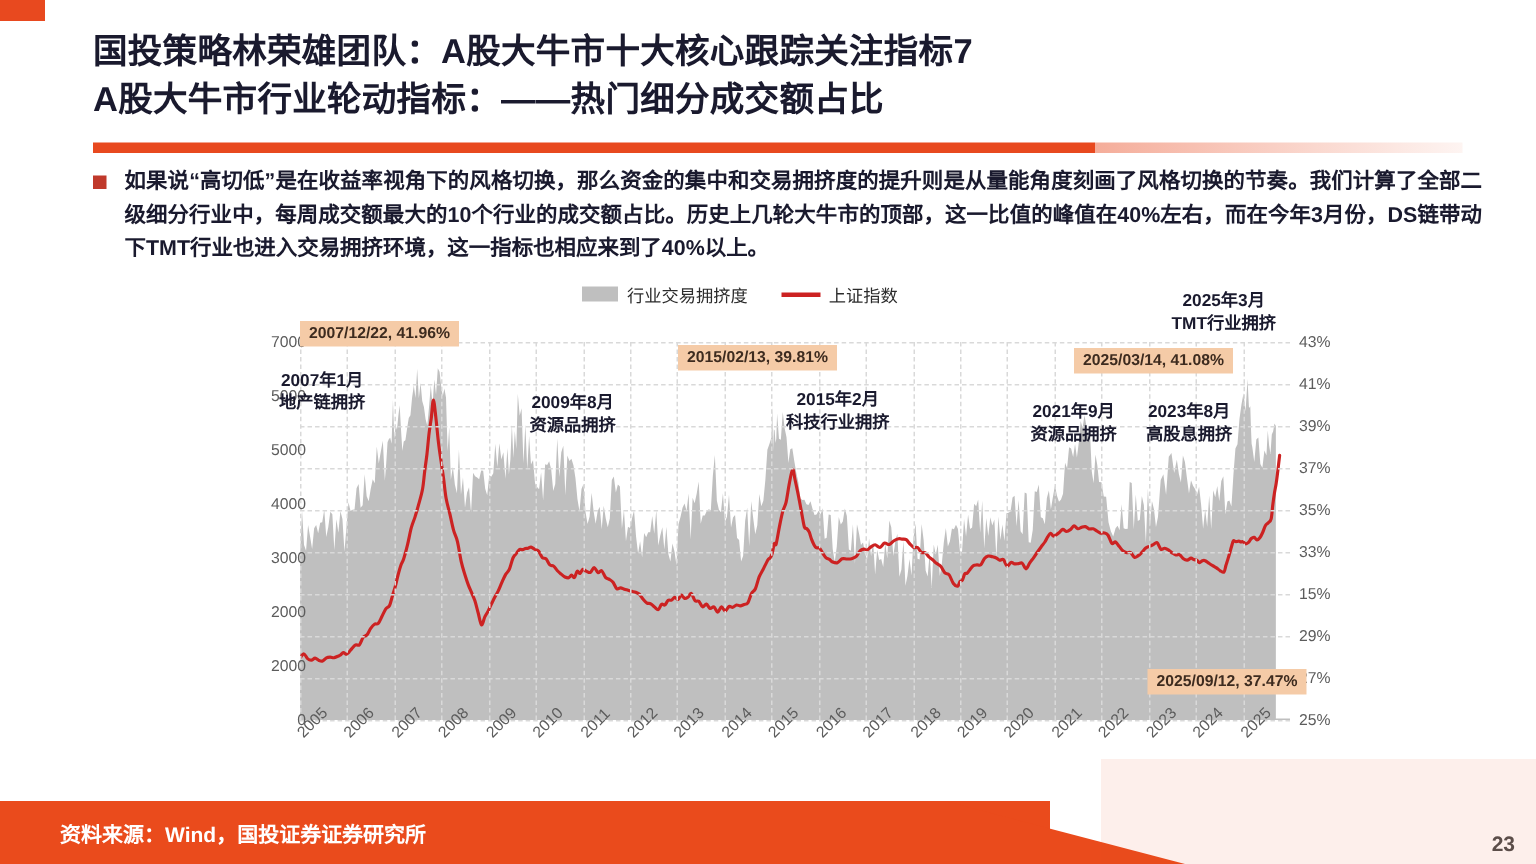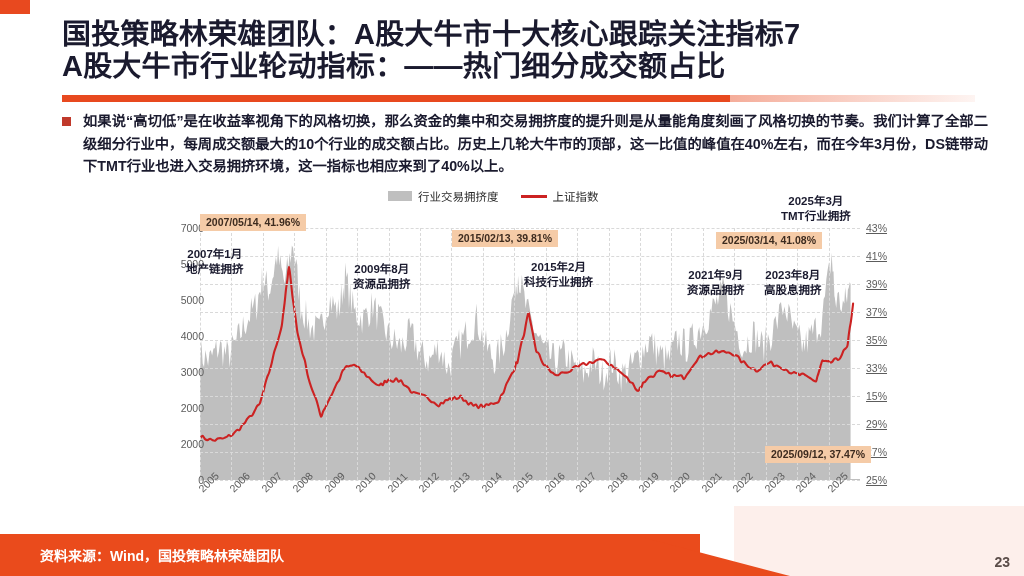--- a/index.html
+++ b/index.html
@@ -32,21 +32,21 @@
     width: 30px; height: 576px;
     background: #ffffff;
   }
 
   
   .title-block {
     position: absolute; left: 62px; top: 18px;
     width: 900px;
   }
   .title-line {
-    font-size: 29px;
+    font-size: 23px;
     font-weight: bold;
     color: #1a1a2e;
     line-height: 32px;
     letter-spacing: 0.2px;
     white-space: nowrap;
   }
   .title-underline {
     position: absolute; left: 62px; top: 95px;
     width: 668px; height: 7px;
     background: #e8491f;
@@ -119,21 +119,20 @@
   }
   .ytick-right {
     position: absolute;
     left: 726px;
     width: 46px;
     text-align: left;
     font-size: 10.5px;
     color: #5c5c5c;
     transform: translateY(-50%);
     white-space: nowrap;
-    text-decoration: underline;
   }
   .xtick {
     position: absolute;
     font-size: 10.5px;
     color: #5c5c5c;
     transform-origin: left top;
     transform: rotate(-45deg);
     white-space: nowrap;
   }
 
@@ -335,21 +334,21 @@
       <div class="xtick" style="left: 558.857px; top: 300px;">2021</div>
       <div class="xtick" style="left: 590.286px; top: 300px;">2022</div>
       <div class="xtick" style="left: 621.714px; top: 300px;">2023</div>
       <div class="xtick" style="left: 653.143px; top: 300px;">2024</div>
       <div class="xtick" style="left: 684.571px; top: 300px;">2025</div>
     </div>
 
   <div class="footer-band">
     <div class="footer-red"></div>
     <div class="footer-red-diag"></div>
-    <div class="footer-source">资料来源：Wind，国投策略林荣雄团队</div>
+    <div class="footer-source">资料来源：Wind，国投证券证券研究所</div>
     <div class="page-number">23</div>
   </div>
 
   <div class="wm-tint"></div>
 
 <div class="anno" style="left: 186px; top: 247px;">
       <div>2007年1月</div>
       <div>地产链拥挤</div>
     </div>
     <div class="anno" style="left: 353px; top: 262px;">
@@ -365,17 +364,17 @@
       <div>资源品拥挤</div>
     </div>
     <div class="anno" style="left: 764px; top: 268px;">
       <div>2023年8月</div>
       <div>高股息拥挤</div>
     </div>
     <div class="anno" style="left: 781px; top: 194px;">
       <div>2025年3月</div>
       <div>TMT行业拥挤</div>
     </div>
-    <div class="callout" style="left: 200px; top: 214px;">2007/05/14, 41.96%</div>
+    <div class="callout" style="left: 200px; top: 214px;">2007/12/22, 41.96%</div>
     <div class="callout" style="left: 452px; top: 230px;">2015/02/13, 39.81%</div>
     <div class="callout" style="left: 716px; top: 232px;">2025/03/14, 41.08%</div>
     <div class="callout" style="left: 718px; top: 446px; margin-left: 47px;">2025/09/12, 37.47%</div>
   </div>
 
 </body></html>

